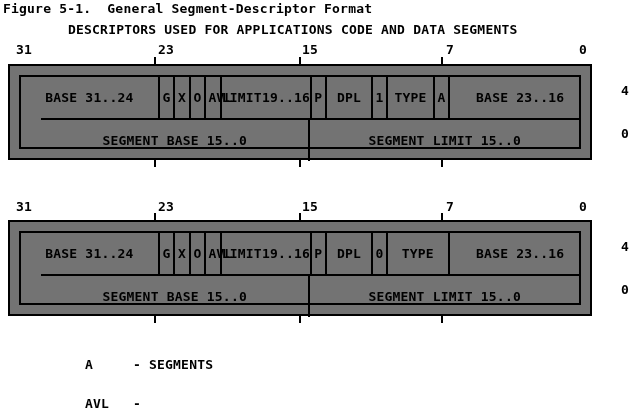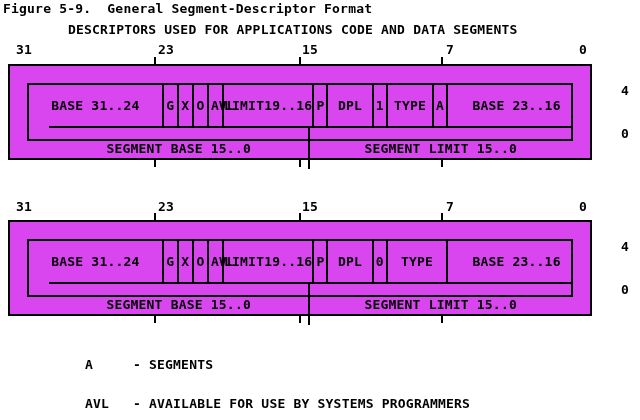--- a/index.html
+++ b/index.html
@@ -2,40 +2,40 @@
 <html><head>
 <meta charset="utf-8">
 <style>
   html,body{margin:0;padding:0;background:#ffffff;}
   .page{position:relative;width:640px;height:420px;background:#ffffff;color:#000000;
         font-family:"DejaVu Sans Mono",monospace;font-weight:bold;font-size:13px;
         letter-spacing:0.2px;overflow:hidden;}
   .abs{position:absolute;white-space:pre;line-height:13px;}
   .tick{position:absolute;width:2px;height:7px;background:#000000;}
   .dbox{position:absolute;left:8px;width:584px;height:96px;border:2px solid #000000;
-        padding:17px;box-sizing:border-box;background:#d946ef;}
+        padding:9px;box-sizing:border-box;background:#737373;}
   .ibox{border:2px solid #000000;width:100%;height:100%;box-sizing:border-box;}
   .row{display:flex;height:41px;}
   .row2{border-top:2px solid #000000;margin-left:20px;}
   .cell{border-right:2px solid #000000;box-sizing:border-box;display:flex;
         align-items:center;justify-content:center;white-space:pre;line-height:13px;
         flex-grow:0;flex-shrink:0;overflow:visible;}
   .cell.last{border-right:none;}
   .vtext{display:inline-block;width:9px;word-break:break-all;line-height:12px;text-align:center;letter-spacing:0;}
   .two{display:flex;flex-direction:row;align-items:flex-start;}
   .legend-row{display:flex;line-height:12.7px;white-space:pre;}
   .lterm{width:48px;flex:0 0 48px;}
   .ldash{width:16px;flex:0 0 16px;}
 </style>
 </head>
 <body>
 
 <div class="page">
 
-  <div class="abs" style="left:3px;top:2px;">Figure 5-9.  General Segment-Descriptor Format</div>
+  <div class="abs" style="left:3px;top:2px;">Figure 5-1.  General Segment-Descriptor Format</div>
 
   <div class="abs" style="left:68px;top:23px;">DESCRIPTORS USED FOR APPLICATIONS CODE AND DATA SEGMENTS</div>
 
   <div class="abs" style="left:16px;top:43px;">31</div>
   <div class="abs" style="left:158px;top:43px;">23</div>
   <div class="abs" style="left:302px;top:43px;">15</div>
   <div class="abs" style="left:446px;top:43px;">7</div>
   <div class="abs" style="left:579px;top:43px;">0</div>
 
   <div class="tick" style="left:154px;top:57px;"></div>
@@ -114,20 +114,20 @@
 
   <div class="tick" style="left:154px;top:316px;"></div>
   <div class="tick" style="left:299px;top:316px;"></div>
   <div class="tick" style="left:441px;top:316px;"></div>
 
   <div class="abs" style="left:85px;top:333px;">
     <div class="legend-row">
       <span class="lterm">A</span><span class="ldash">-</span><span>SEGMENTS</span>
     </div>
     <div class="legend-row">
-      <span class="lterm">AVL</span><span class="ldash">-</span><span>AVAILABLE FOR USE BY SYSTEMS PROGRAMMERS</span>
+      <span class="lterm">AVL</span><span class="ldash">-</span>
     </div>
     
     
     
   </div>
 
 </div>
 
 </body></html>

